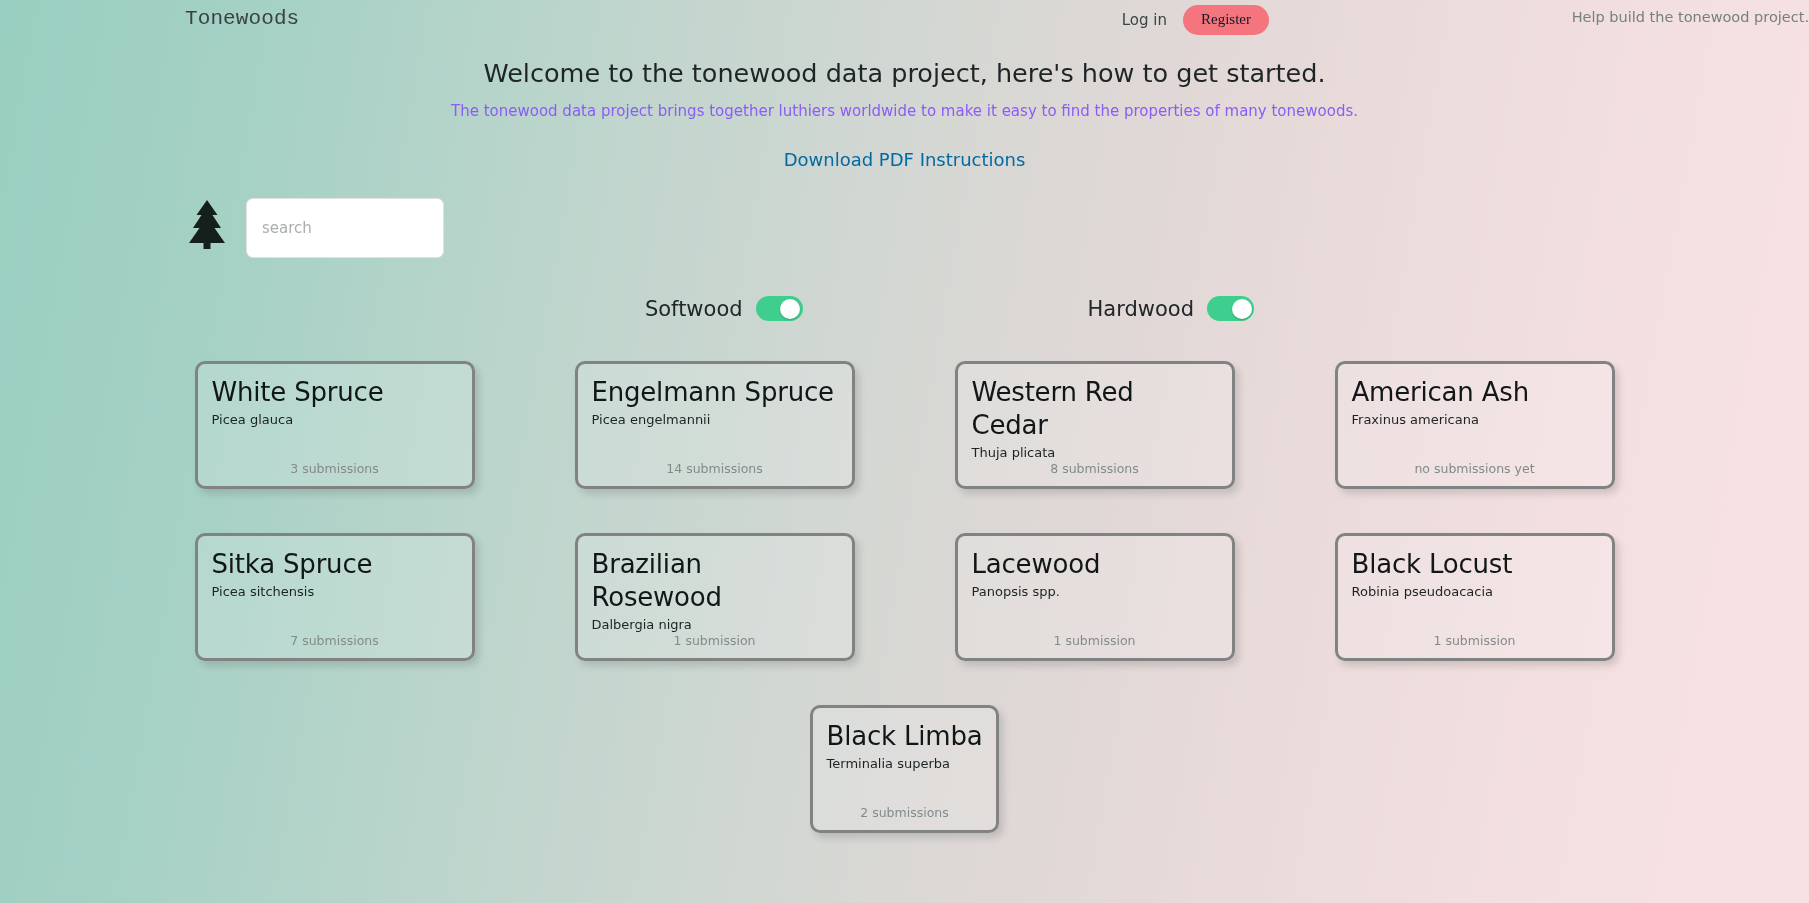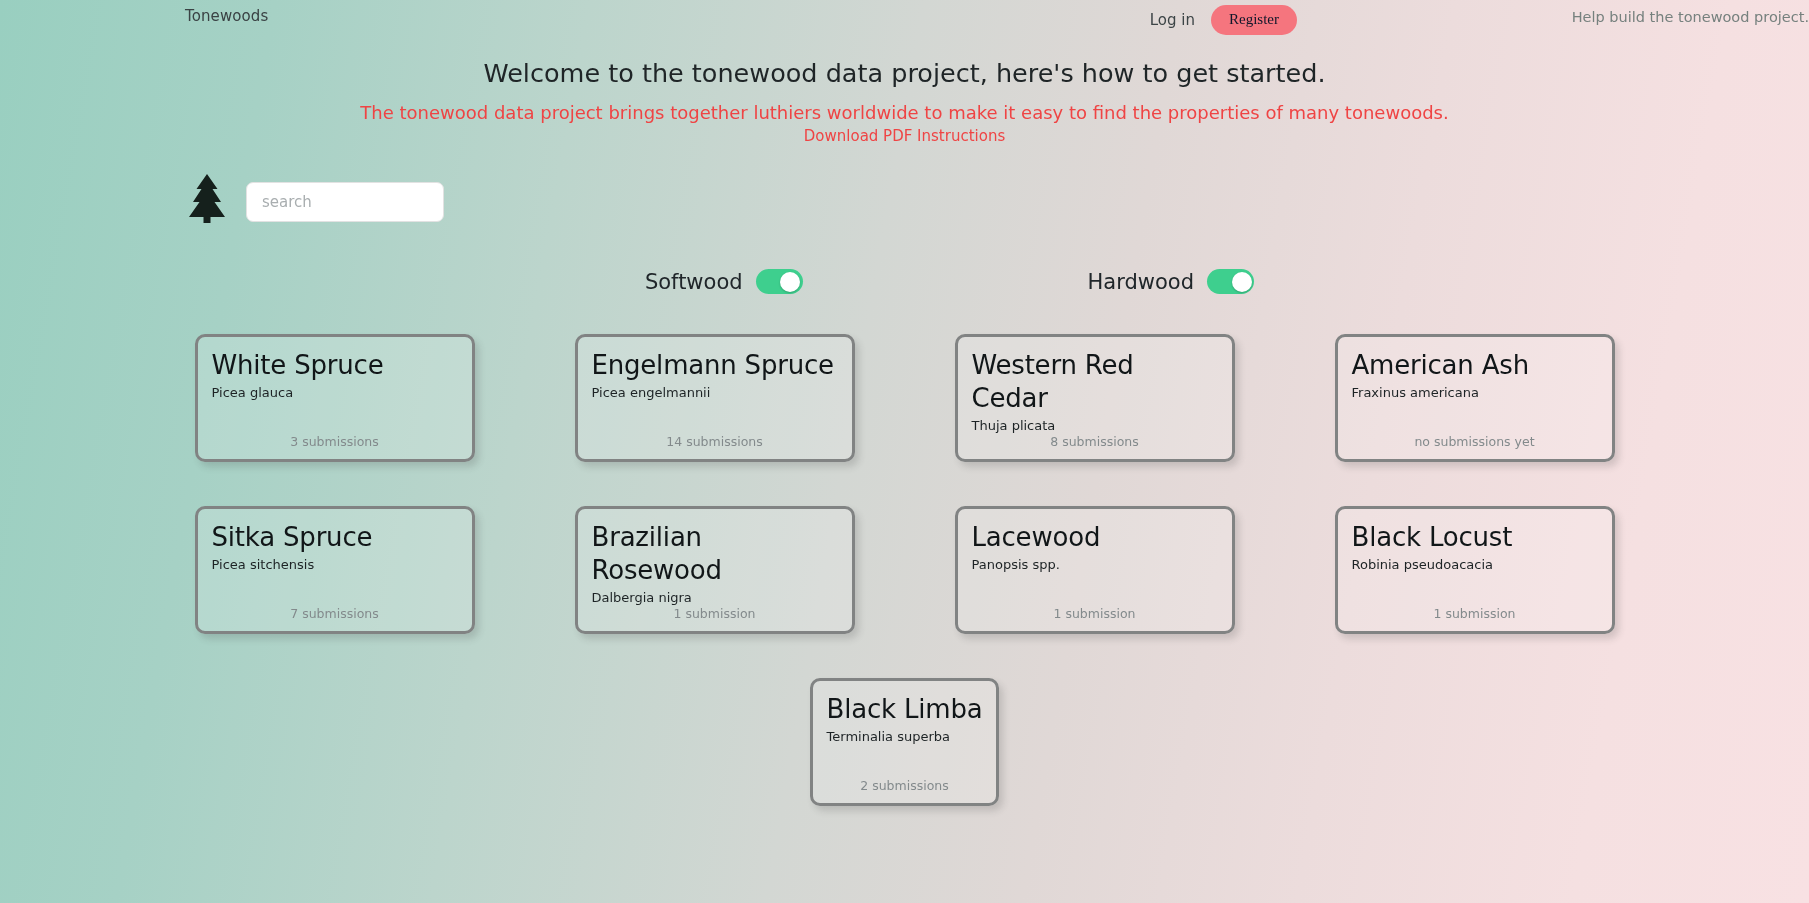--- a/index.html
+++ b/index.html
@@ -27,36 +27,37 @@
   
   .topbar {
     position: relative;
     height: 42px;
     width: 100%;
   }
   .brand {
     position: absolute;
     left: 185px;
     top: 7px;
-    font-size: 15px;
+    font-size: 21px;
     color: #3a4244;
     letter-spacing: .1px;
+    font-family: Liberation Mono, monospace;
   }
   .tagline {
     position: absolute;
     left: 0;
     right: 0;
     top: 9px;
     text-align: right;
     font-size: 14.5px;
     color: #76817e;
   }
   .auth {
     position: absolute;
-    right: 512px;
+    right: 540px;
     top: 5px;
     display: flex;
     align-items: center;
     gap: 14px;
   }
   .login-link {
     font-size: 15px;
     color: #3c4446;
     text-decoration: none;
     cursor: pointer;
@@ -77,44 +78,44 @@
   
   .intro { text-align: center; margin-top: 16px; }
   .intro h1 {
     font-size: 25.5px;
     font-weight: 400;
     color: #1f2527;
     letter-spacing: 0px;
   }
   .intro p {
     margin-top: 14px;
-    font-size: 18px;
-    color: #ef4444;
+    font-size: 15px;
+    color: #8b5cf6;
   }
   .pdf-link {
     display: inline-block;
-    margin-top: 4px;
-    font-size: 15px;
-    color: #ef4444;
+    margin-top: 29px;
+    font-size: 18px;
+    color: #0369a1;
     text-decoration: none;
     cursor: pointer;
   }
 
   
   .search-row {
     display: flex;
     align-items: center;
     gap: 18px;
     margin-top: 28px;
     padding-left: 186px;
   }
   .tree-icon { width: 42px; height: 58px; display: block; }
   .search-input {
     width: 198px;
-    height: 40px;
+    height: 60px;
     border: 1px solid #e2e2e2;
     border-radius: 7px;
     background: #ffffff;
     font-family: inherit;
     font-size: 15px;
     color: #3b4143;
     padding: 0 15px;
     outline: none;
   }
   .search-input::placeholder { color: #a9aeb0; }

